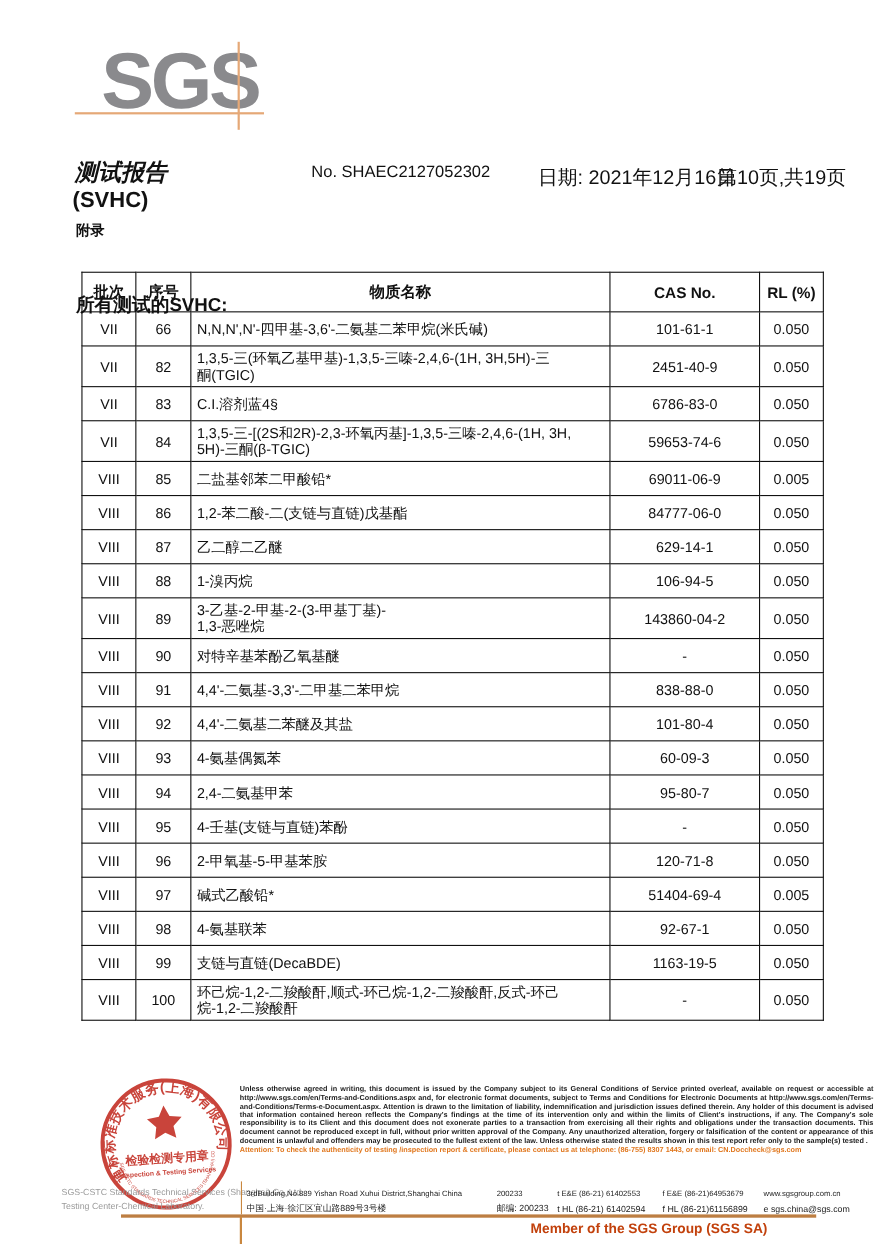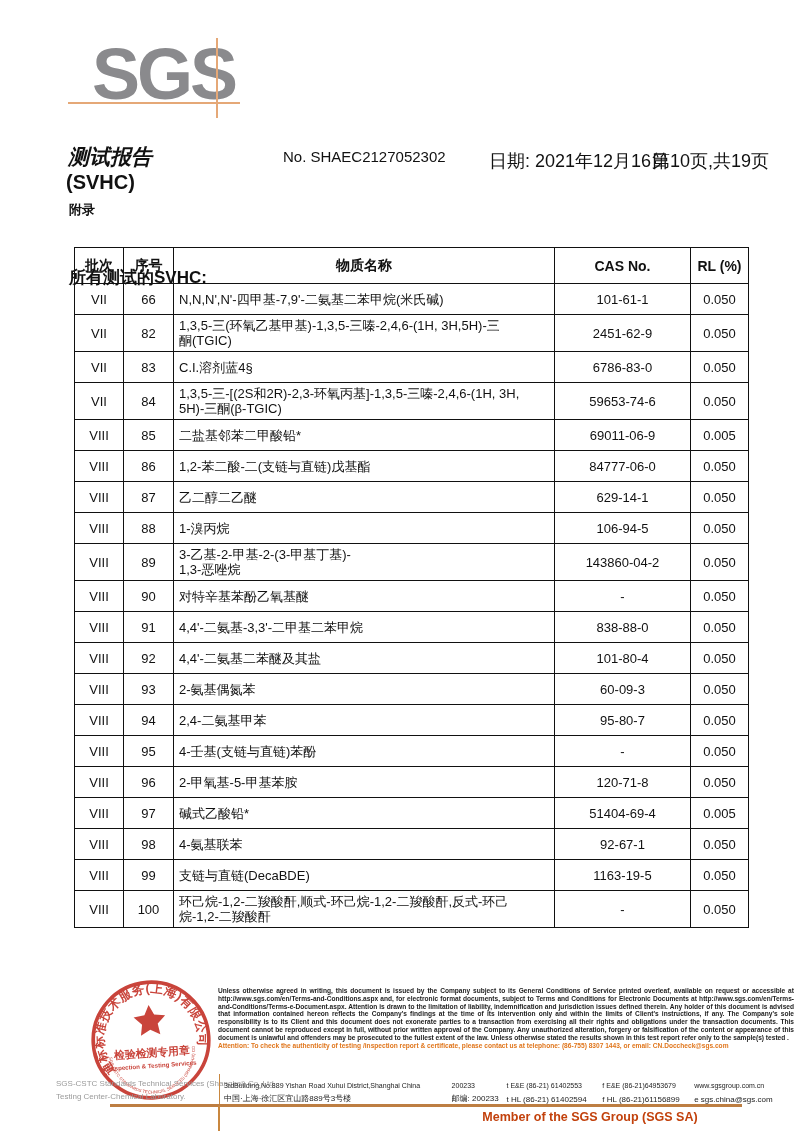--- a/index.html
+++ b/index.html
@@ -71,30 +71,30 @@
         <th>序号</th>
         <th>物质名称</th>
         <th>CAS No.</th>
         <th>RL (%)</th>
       </tr>
     </thead>
     <tbody>
         <tr>
       <td>VII</td>
       <td>66</td>
-      <td class="name">N,N,N',N'-四甲基-7,9'-二氨基二苯甲烷(米氏碱)</td>
+      <td class="name">N,N,N',N'-四甲基-3,6'-二氨基二苯甲烷(米氏碱)</td>
       <td>101-61-1</td>
       <td>0.050</td>
     </tr>
         <tr>
       <td>VII</td>
       <td>82</td>
       <td class="name">1,3,5-三(环氧乙基甲基)-1,3,5-三嗪-2,4,6-(1H, 3H,5H)-三
 酮(TGIC)</td>
-      <td>2451-62-9</td>
+      <td>2451-40-9</td>
       <td>0.050</td>
     </tr>
         <tr>
       <td>VII</td>
       <td>83</td>
       <td class="name">C.I.溶剂蓝4§</td>
       <td>6786-83-0</td>
       <td>0.050</td>
     </tr>
         <tr>
@@ -158,21 +158,21 @@
         <tr>
       <td>VIII</td>
       <td>92</td>
       <td class="name">4,4'-二氨基二苯醚及其盐</td>
       <td>101-80-4</td>
       <td>0.050</td>
     </tr>
         <tr>
       <td>VIII</td>
       <td>93</td>
-      <td class="name">2-氨基偶氮苯</td>
+      <td class="name">4-氨基偶氮苯</td>
       <td>60-09-3</td>
       <td>0.050</td>
     </tr>
         <tr>
       <td>VIII</td>
       <td>94</td>
       <td class="name">2,4-二氨基甲苯</td>
       <td>95-80-7</td>
       <td>0.050</td>
     </tr>

